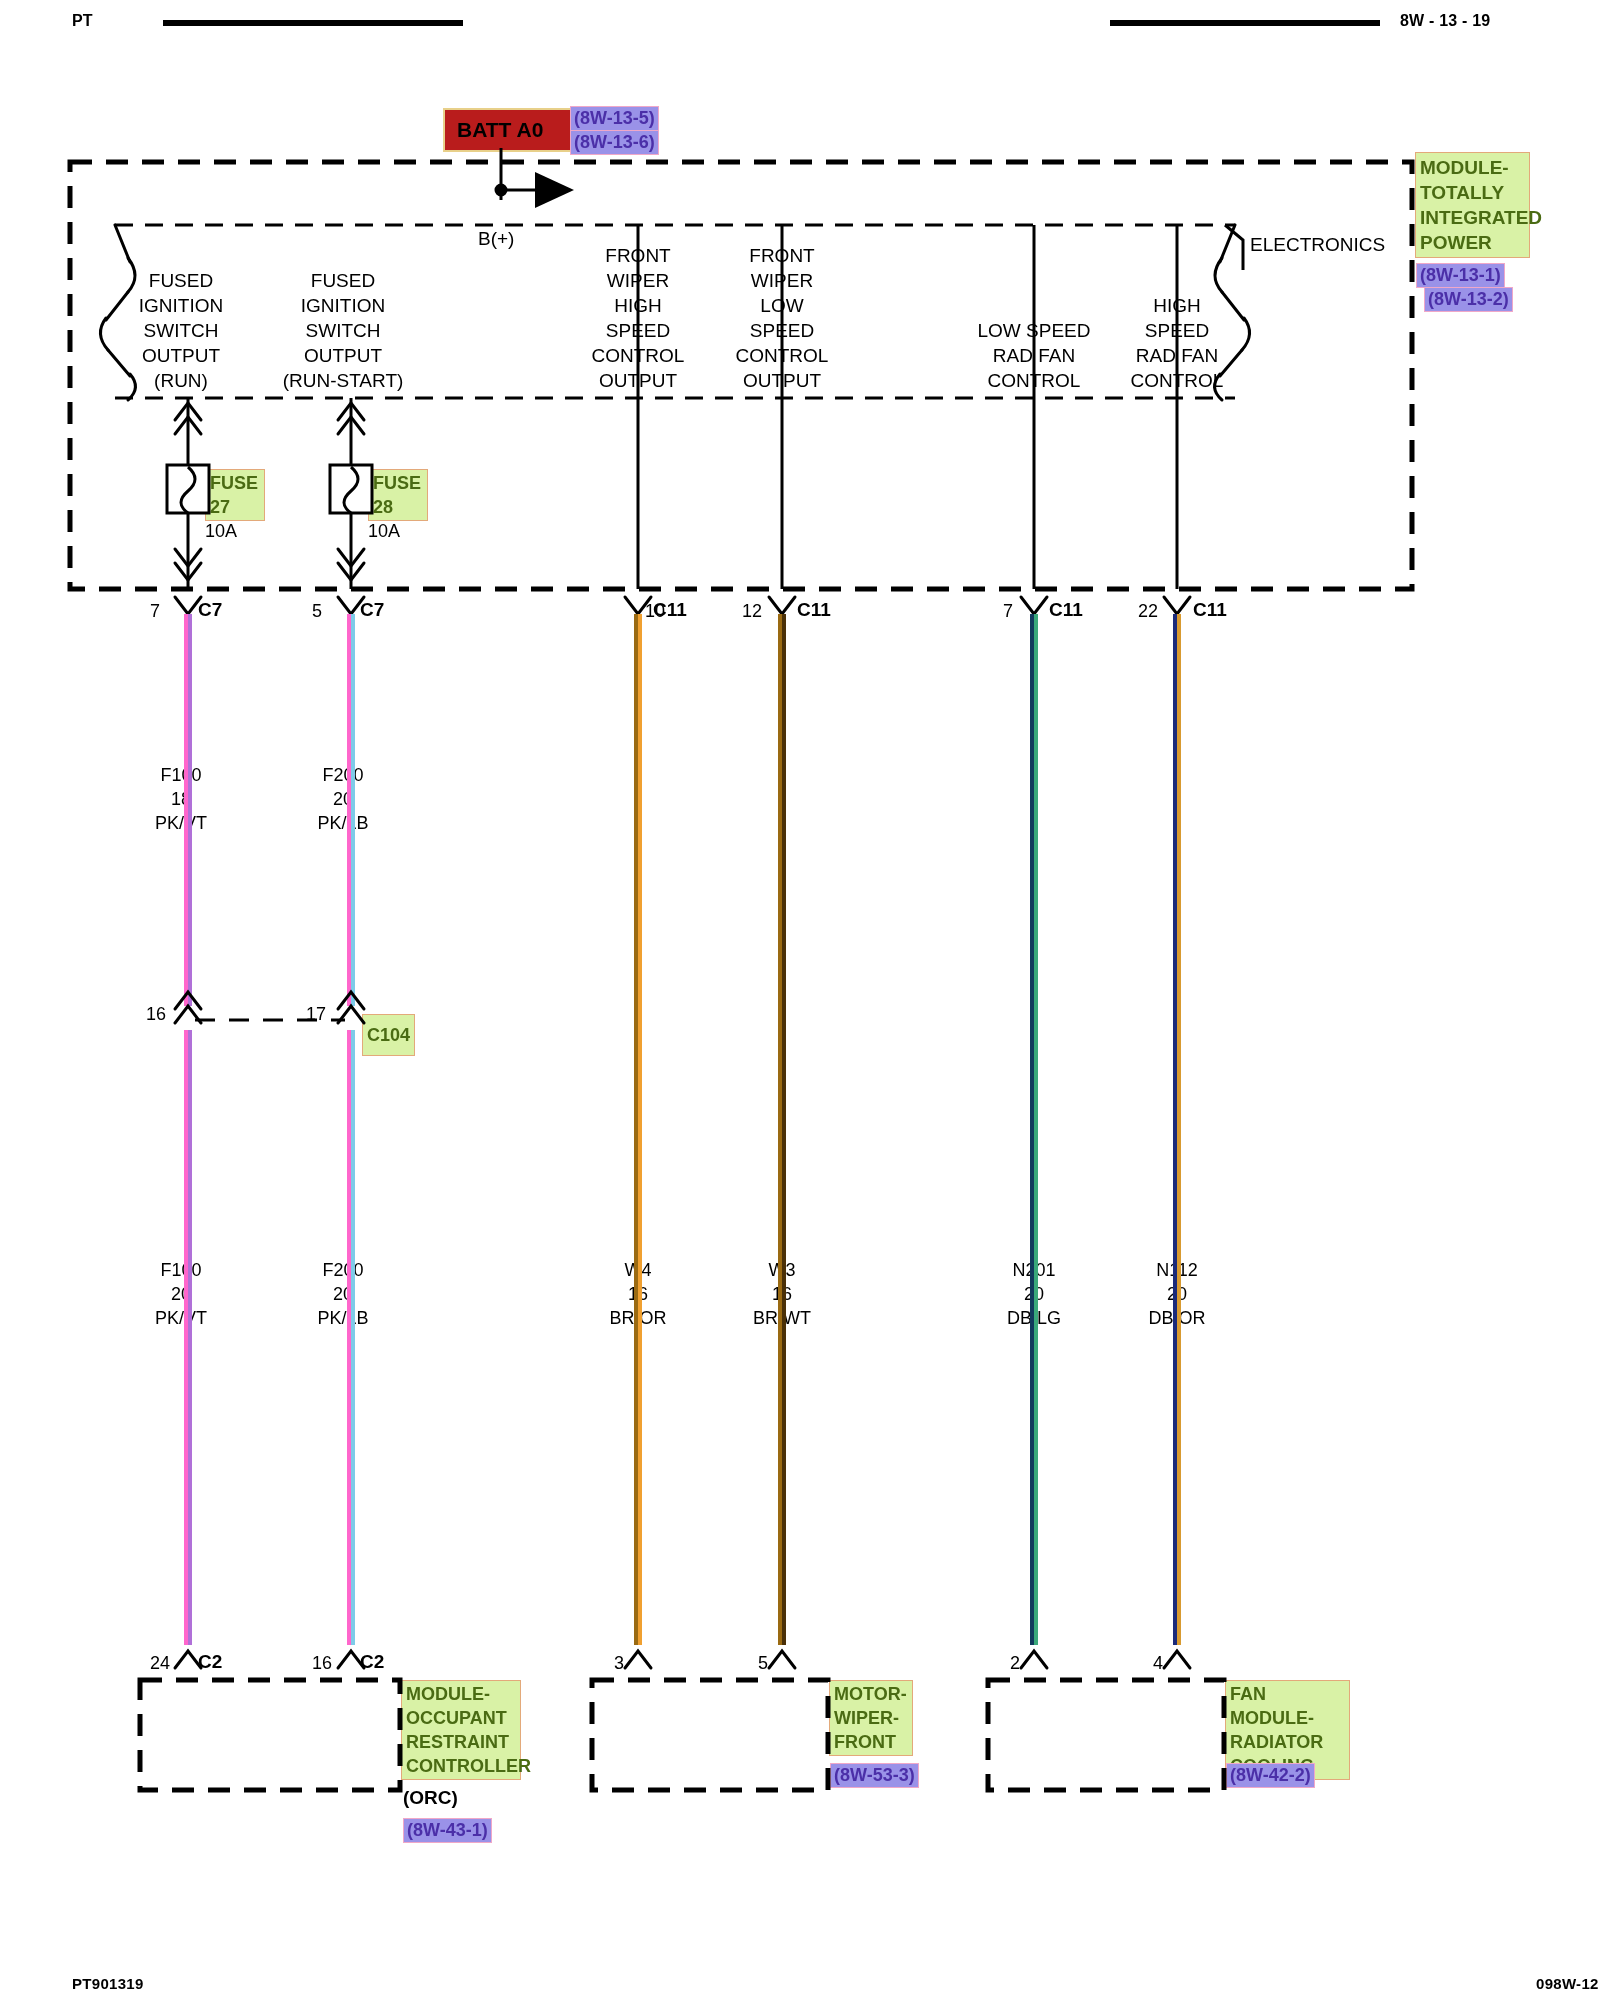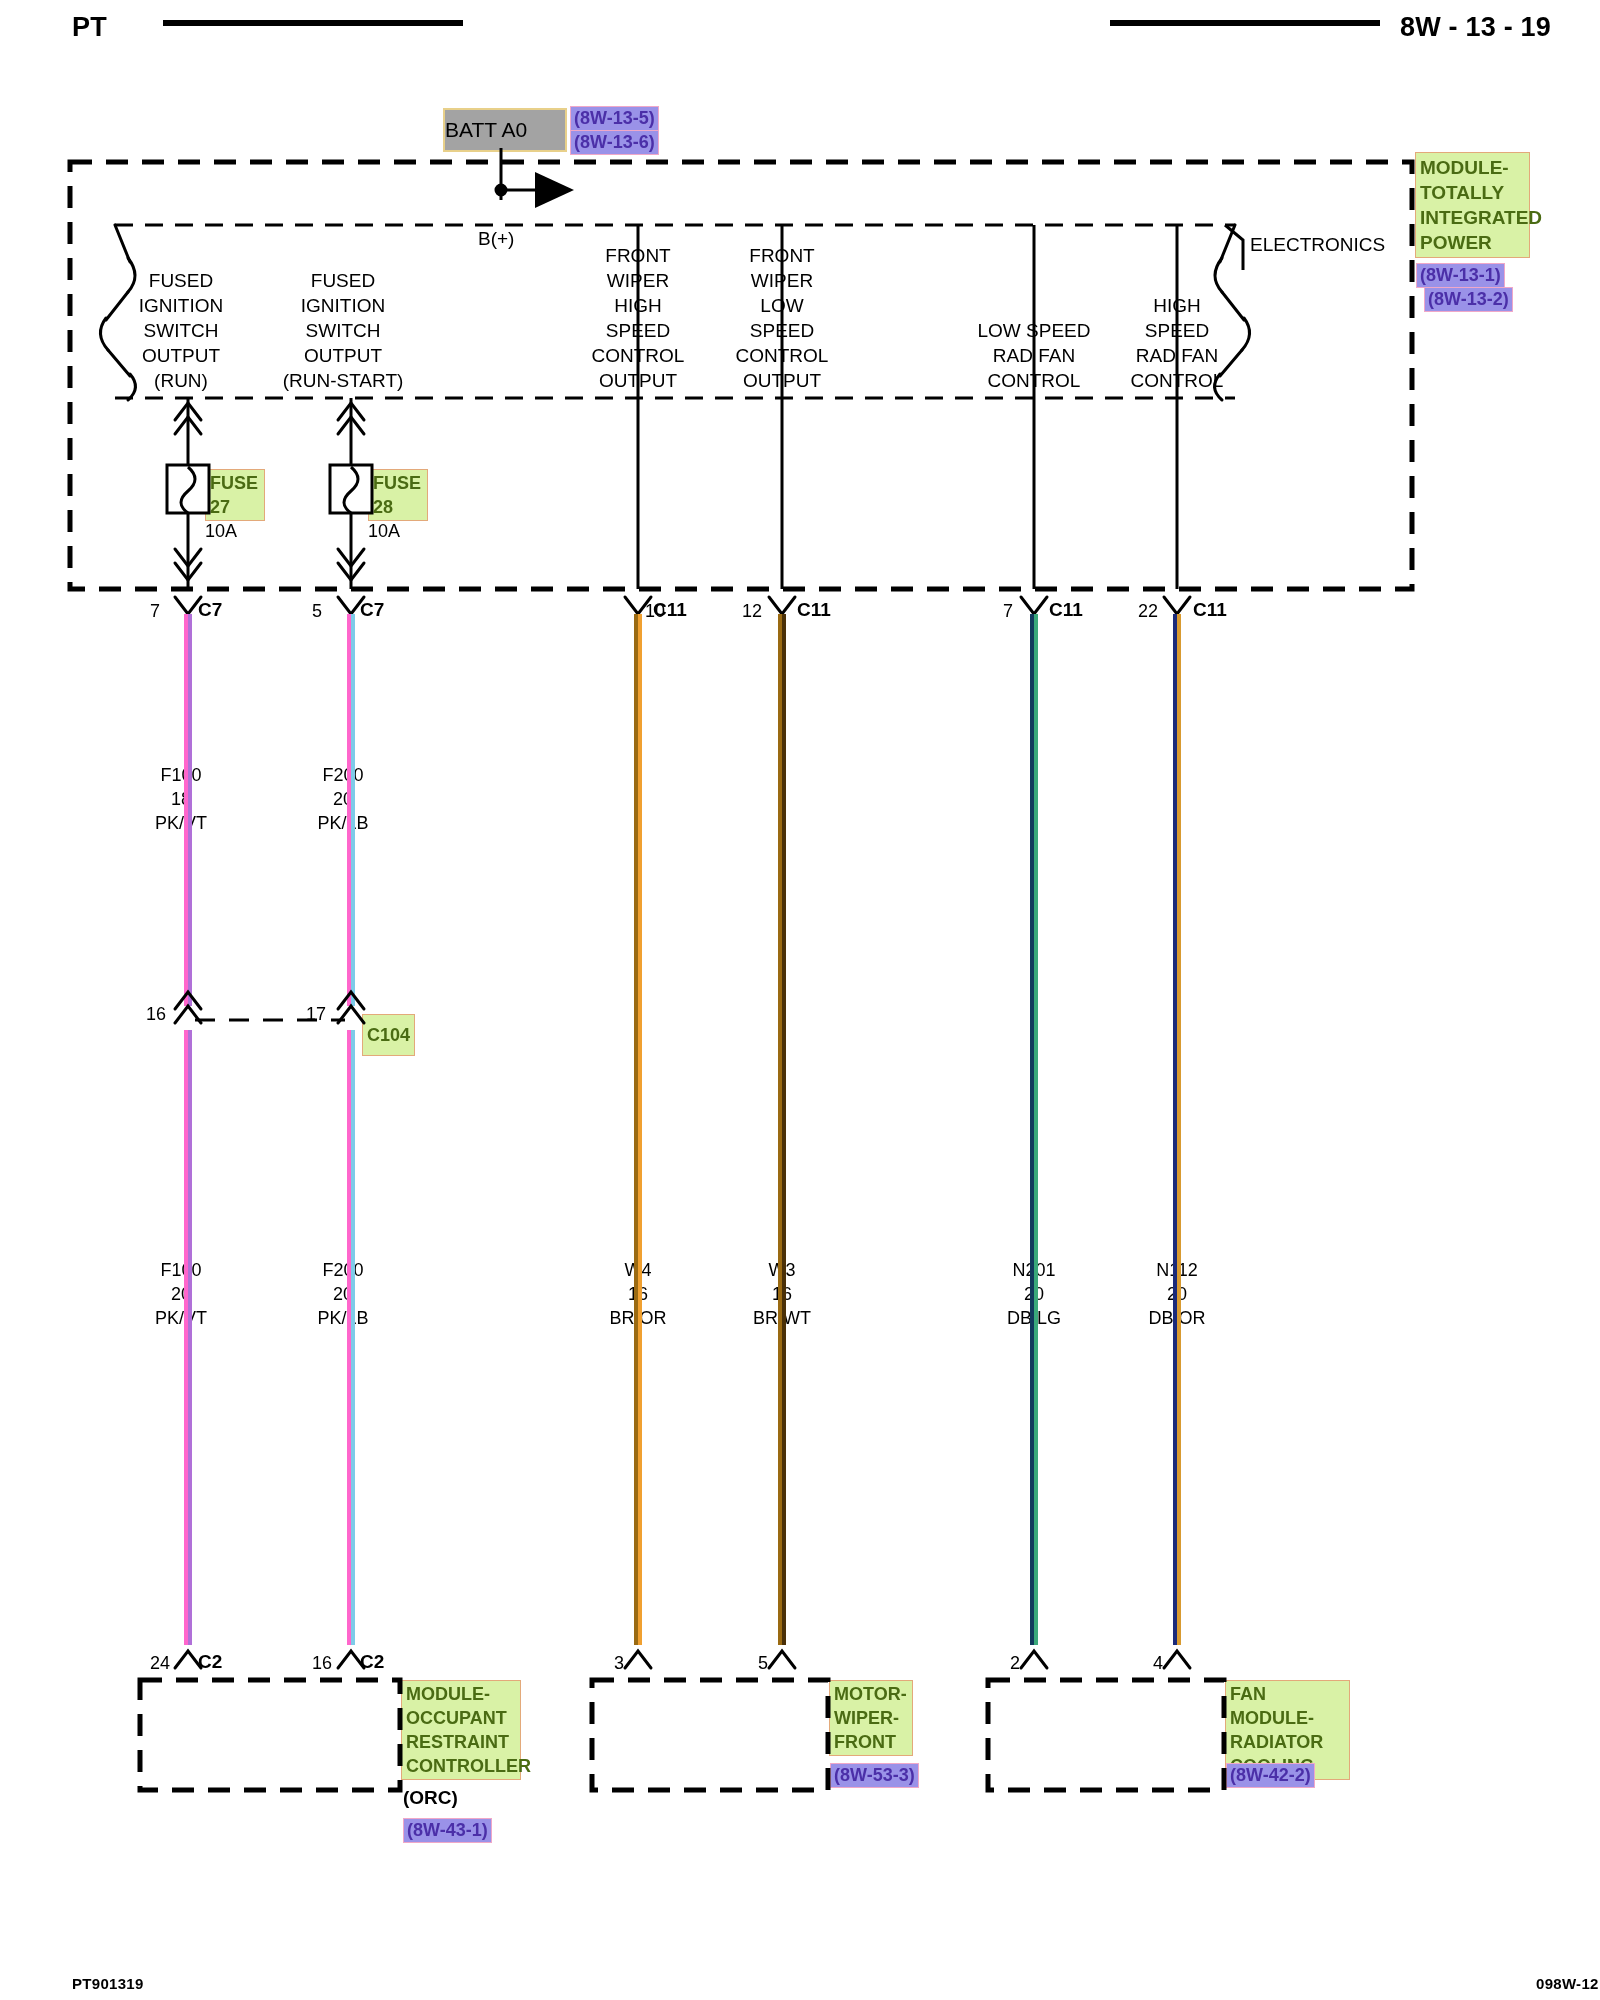--- a/index.html
+++ b/index.html
@@ -1,33 +1,33 @@
 <!DOCTYPE html>
 <html><head>
 <meta charset="utf-8">
 <style>
   html,body{margin:0;padding:0;background:#fff;}
   body{width:1600px;height:2000px;position:relative;font-family:"Liberation Sans",sans-serif;color:#000;}
   .page{position:absolute;left:0;top:0;width:1600px;height:2000px;overflow:hidden;}
   svg.layer{position:absolute;left:0;top:0;width:1600px;height:2000px;}
   .t{position:absolute;white-space:nowrap;font-family:"Liberation Sans",sans-serif;}
-  .hdr{font-size:27px;font-weight:bold;letter-spacing:.2px;}
+  .hdr{font-size:16px;font-weight:bold;letter-spacing:.2px;}
   .hdr-title{font-size:23px;font-weight:bold;}
   .lbl{font-size:19px;}
   .lbl-b{font-size:19px;font-weight:bold;}
   .small{font-size:18px;}
   .ftr{font-size:15px;font-weight:bold;letter-spacing:.3px;}
   .grn{background:#d9f2a6;color:#4a6b13;border:1px solid #e3a97a;font-size:19px;font-weight:bold;
        line-height:25px;padding:2px 4px;}
   .grnsm{background:#d9f2a6;color:#4a6b13;border:1px solid #e3a97a;font-size:18px;font-weight:bold;
        line-height:24px;padding:1px 4px;}
   .ref{background:#9a92e8;color:#4b2fa8;border:1px solid #f0a8c8;font-size:18px;font-weight:bold;
        padding:1px 3px;line-height:21px;}
-  .battbox{border:2px solid #e8d08a;background:#a3a3a3;font-size:21px;font-weight:normal;
-       display:flex;align-items:center;padding-left:0;}
+  .battbox{border:2px solid #e8d08a;background:#b91c1c;font-size:21px;font-weight:bold;
+       display:flex;align-items:center;padding-left:12px;}
   .ctr{transform:translateX(-50%);text-align:center;}
 </style>
 </head>
 <body>
 
 <div class="page">
 
   <div class="t hdr" style="left:72px;top:12px;">PT</div>
   <div class="t hdr" style="left:1400px;top:12px;">8W - 13 - 19</div>
 

